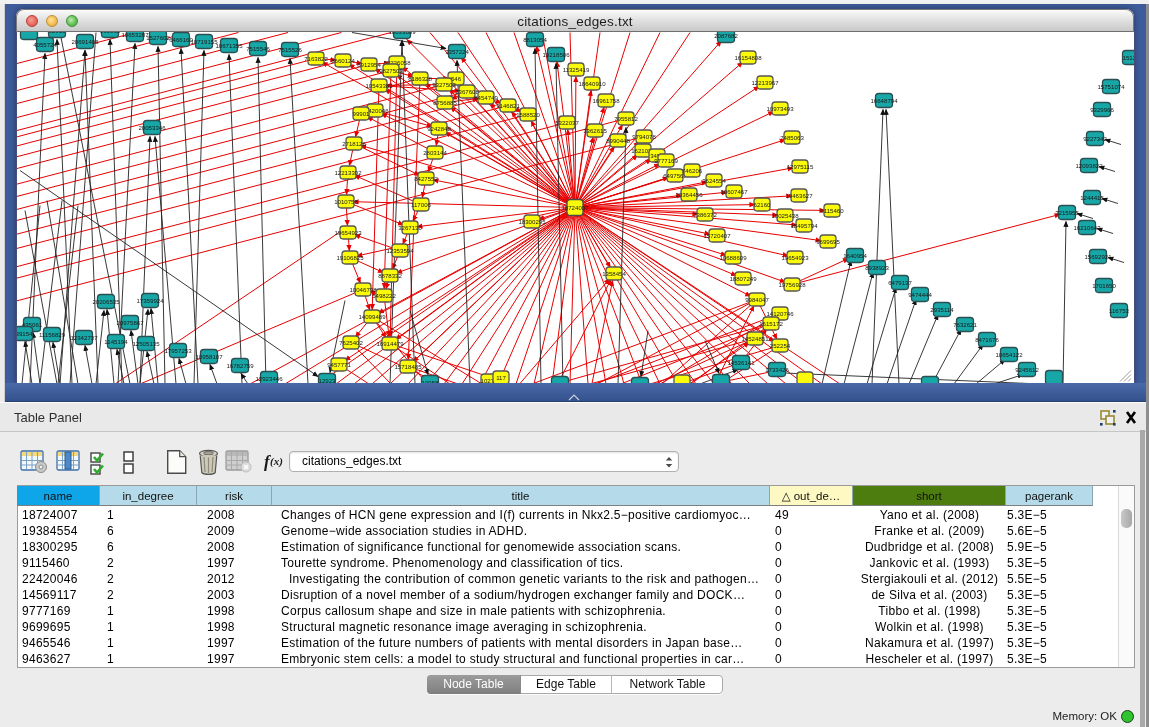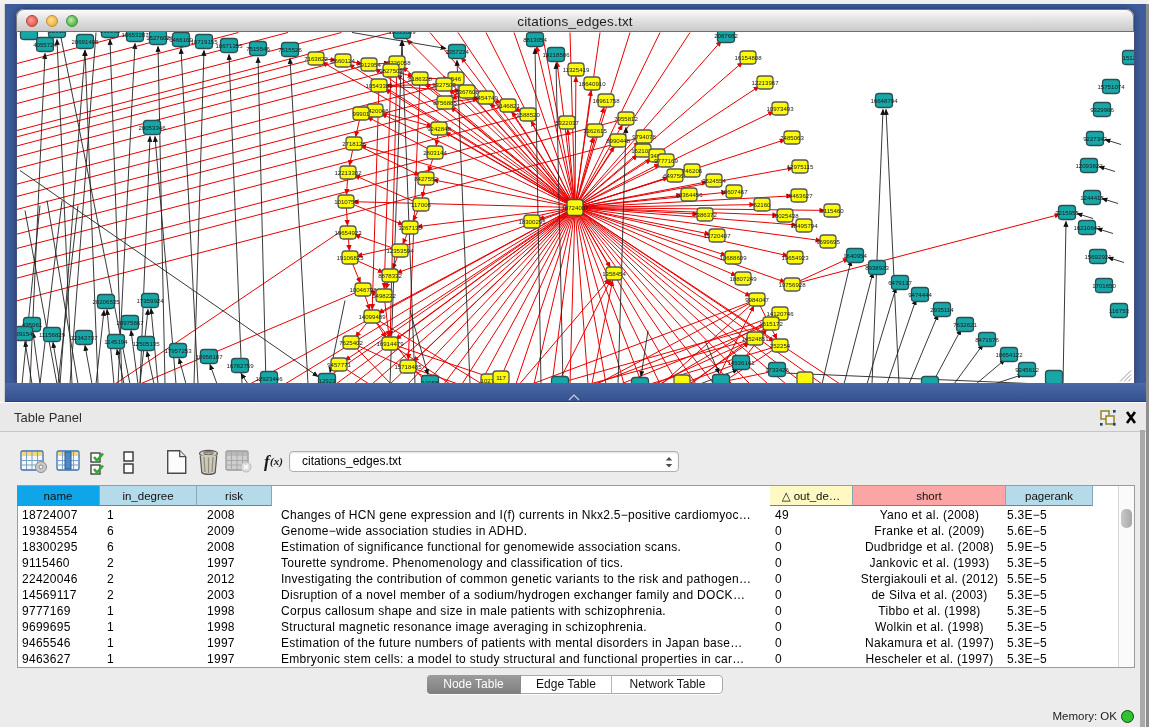--- a/index.html
+++ b/index.html
@@ -681,22 +681,23 @@
 <div class="abs" style="left:289px;top:451px;width:390px;height:21px;background:#fff;border:1px solid #b0b0b0;border-radius:4px;box-shadow:inset 0 1px 2px rgba(0,0,0,.12)"></div>
 <div class="abs" style="left:302px;top:454px;font-size:12px;color:#000">citations_edges.txt</div>
 <svg class="abs" style="left:665px;top:457px" width="8" height="11" viewBox="0 0 8 11">
       <path d="M4,0 L7.2,3.6 L0.8,3.6 z" fill="#4a4a4a"></path>
       <path d="M4,10.5 L7.2,7 L0.8,7 z" fill="#4a4a4a"></path>
     </svg>
   <div class="abs" id="tbl"></div>
   <div class="hc" style="left:17px;width:83px;background:#0ea5e9;border-right-color:#9b9b9b">name</div>
 <div class="hc" style="left:100px;width:97px;background:#b5dbea;border-right-color:#8aa6b4">in_degree</div>
 <div class="hc" style="left:197px;width:75px;background:#b5dbea;border-right-color:#8aa6b4">risk</div>
+<div class="hc" style="left:272px;width:498px;background:#b5dbea;border-right-color:#8aa6b4">title</div>
 <div class="hc" style="left:770px;width:83px;background:#fef9c3;border-right-color:#8aa6b4">△ out_de…</div>
-<div class="hc" style="left:853px;width:153px;background:#fca5a5;border-right-color:#8aa6b4">short</div>
+<div class="hc" style="left:853px;width:153px;background:#4d7c0f;border-right-color:#8aa6b4">short</div>
 <div class="hc" style="left:1006px;width:87px;background:#b5dbea;border-right-color:#8aa6b4">pagerank</div>
   <div class="row" style="top:507px">
       <span style="left:22px">18724007</span>
       <span style="left:107px">1</span>
       <span style="left:207px">2008</span>
       <span style="left:281px;width:485px;overflow:hidden;white-space:nowrap">Changes of HCN gene expression and I(f) currents in Nkx2.5−positive cardiomyoc…</span>
       <span style="left:775px">49</span>
       <span style="left:853px;width:153px;text-align:center">Yano et al. (2008)</span>
       <span style="left:1007px">5.3E−5</span>
     </div>
@@ -724,21 +725,21 @@
       <span style="left:207px">1997</span>
       <span style="left:281px;width:485px;overflow:hidden;white-space:nowrap">Tourette syndrome. Phenomenology and classification of tics.</span>
       <span style="left:775px">0</span>
       <span style="left:853px;width:153px;text-align:center">Jankovic et al. (1993)</span>
       <span style="left:1007px">5.3E−5</span>
     </div>
 <div class="row" style="top:571px">
       <span style="left:22px">22420046</span>
       <span style="left:107px">2</span>
       <span style="left:207px">2012</span>
-      <span style="left:281px;width:485px;overflow:hidden;white-space:nowrap">Investigating the contribution of common genetic variants to the risk and pathogen…</span>
+      <span style="left:289px;width:485px;overflow:hidden;white-space:nowrap">Investigating the contribution of common genetic variants to the risk and pathogen…</span>
       <span style="left:775px">0</span>
       <span style="left:853px;width:153px;text-align:center">Stergiakouli et al. (2012)</span>
       <span style="left:1007px">5.5E−5</span>
     </div>
 <div class="row" style="top:587px">
       <span style="left:22px">14569117</span>
       <span style="left:107px">2</span>
       <span style="left:207px">2003</span>
       <span style="left:281px;width:485px;overflow:hidden;white-space:nowrap">Disruption of a novel member of a sodium/hydrogen exchanger family and DOCK…</span>
       <span style="left:775px">0</span>

